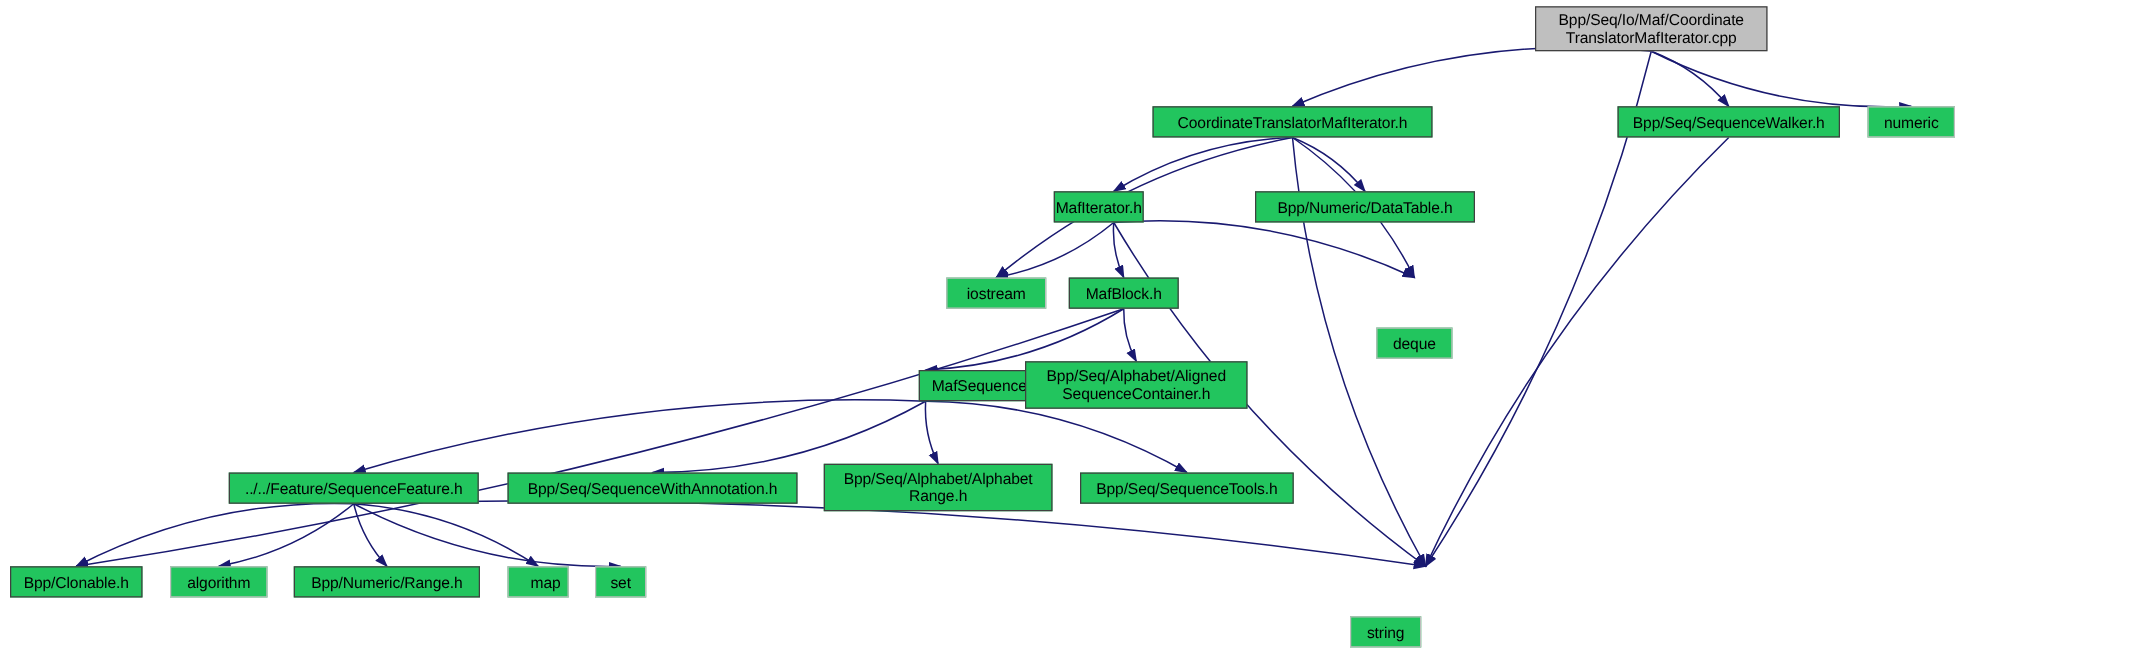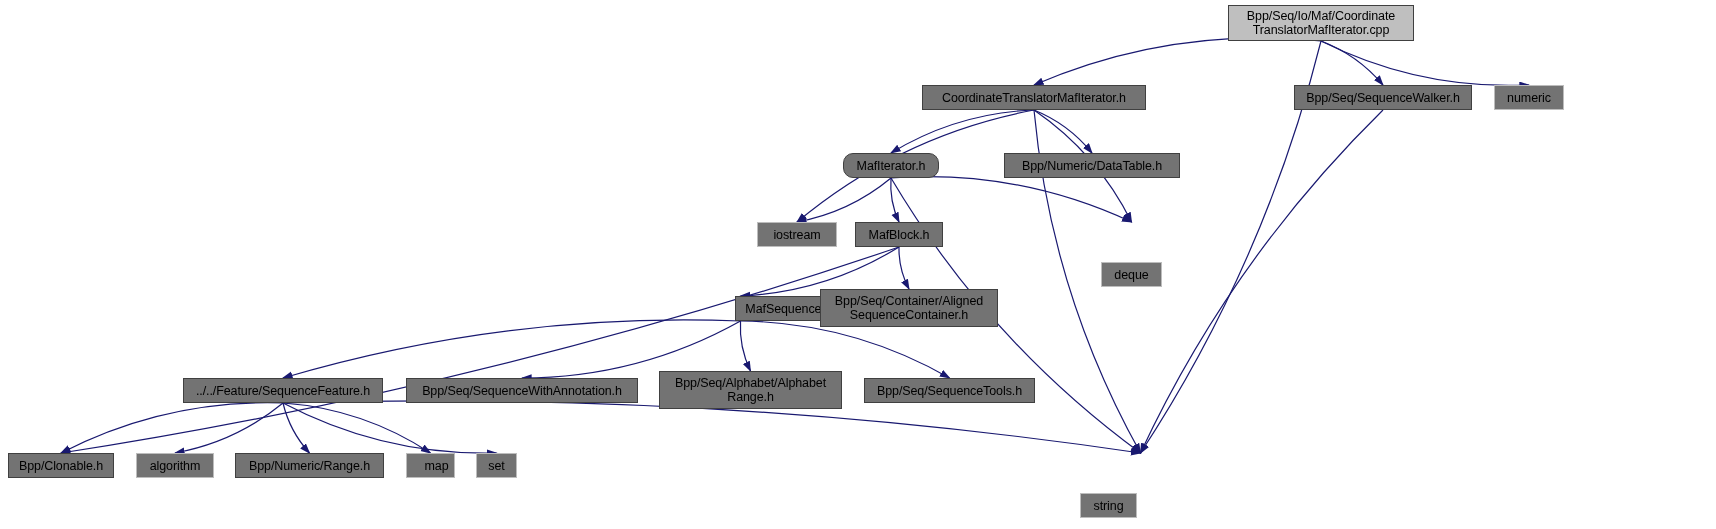--- a/index.html
+++ b/index.html
@@ -27,21 +27,21 @@
   }
   .node {
     position: absolute;
     box-sizing: border-box;
     display: flex;
     align-items: center;
     justify-content: center;
     text-align: center;
     line-height: 1.12;
     color: #000000;
-    background: #737373;
+    background: #22c55e;
     white-space: pre;
     letter-spacing: -0.1px;
   }
   .node.hdr {
     border: 1px solid #404040;
     font-size: 12.5px;
   }
   .node.sys {
     border: 1px solid #bdbdbd;
     font-size: 12.5px;
@@ -91,27 +91,27 @@
         <path d="M283,403 Q383.25,455.755 496.5,453"></path>
         <path d="M283,403 Q713.9619863163334,390.0644346748812 1140.5,453"></path>
         <path d="M1383,110 Q1230.7215254790337,259.5629589757017 1140.5,453"></path>
       </g>
   </svg>
   <div id="node-layer">
       <div class="node root" style="left: 1228px; top: 5px; width: 186px; height: 36px;"><div><span>Bpp/Seq/Io/Maf/Coordinate</span><span>TranslatorMafIterator.cpp</span></div></div>
       <div class="node hdr" style="left: 922px; top: 85px; width: 224px; height: 25px;"><div><span>CoordinateTranslatorMafIterator.h</span></div></div>
       <div class="node hdr" style="left: 1294px; top: 85px; width: 178px; height: 25px;"><div><span>Bpp/Seq/SequenceWalker.h</span></div></div>
       <div class="node sys" style="left: 1494px; top: 85px; width: 70px; height: 25px;"><div><span>numeric</span></div></div>
-      <div class="node hdr" style="left: 843px; top: 153px; width: 96px; height: 25px; border-radius: 10px;"><div><span>MafIterator.h</span></div></div>
+      <div class="node hdr" style="left: 843px; top: 153px; width: 72px; height: 25px;"><div><span>MafIterator.h</span></div></div>
       <div class="node hdr" style="left: 1004px; top: 153px; width: 176px; height: 25px;"><div><span>Bpp/Numeric/DataTable.h</span></div></div>
       <div class="node sys" style="left: 757px; top: 222px; width: 80px; height: 25px;"><div><span>iostream</span></div></div>
       <div class="node hdr" style="left: 855px; top: 222px; width: 88px; height: 25px;"><div><span>MafBlock.h</span></div></div>
       <div class="node sys" style="left: 1101px; top: 222px; width: 61px; height: 25px; margin-top: 40px;"><div><span>deque</span></div></div>
       <div class="node hdr" style="left: 687px; top: 296px; width: 107px; height: 25px; margin-left: 48px;"><div><span>MafSequence.h</span></div></div>
-      <div class="node hdr" style="left: 820px; top: 289px; width: 178px; height: 38px;"><div><span>Bpp/Seq/Container/Aligned</span><span>SequenceContainer.h</span></div></div>
+      <div class="node hdr" style="left: 820px; top: 289px; width: 178px; height: 38px;"><div><span>Bpp/Seq/Alphabet/Aligned</span><span>SequenceContainer.h</span></div></div>
       <div class="node hdr" style="left: 183px; top: 378px; width: 200px; height: 25px;"><div><span>../../Feature/SequenceFeature.h</span></div></div>
       <div class="node hdr" style="left: 406px; top: 378px; width: 232px; height: 25px;"><div><span>Bpp/Seq/SequenceWithAnnotation.h</span></div></div>
       <div class="node hdr" style="left: 659px; top: 371px; width: 183px; height: 38px;"><div><span>Bpp/Seq/Alphabet/Alphabet</span><span>Range.h</span></div></div>
       <div class="node hdr" style="left: 864px; top: 378px; width: 171px; height: 25px;"><div><span>Bpp/Seq/SequenceTools.h</span></div></div>
       <div class="node hdr" style="left: 8px; top: 453px; width: 106px; height: 25px;"><div><span>Bpp/Clonable.h</span></div></div>
       <div class="node sys" style="left: 136px; top: 453px; width: 78px; height: 25px;"><div><span>algorithm</span></div></div>
       <div class="node hdr" style="left: 235px; top: 453px; width: 149px; height: 25px;"><div><span>Bpp/Numeric/Range.h</span></div></div>
       <div class="node sys" style="left: 406px; top: 453px; width: 49px; height: 25px; padding-left: 12px;"><div><span>map</span></div></div>
       <div class="node sys" style="left: 476px; top: 453px; width: 41px; height: 25px;"><div><span>set</span></div></div>
       <div class="node sys" style="left: 1080px; top: 453px; width: 57px; height: 25px; margin-top: 40px;"><div><span>string</span></div></div>

